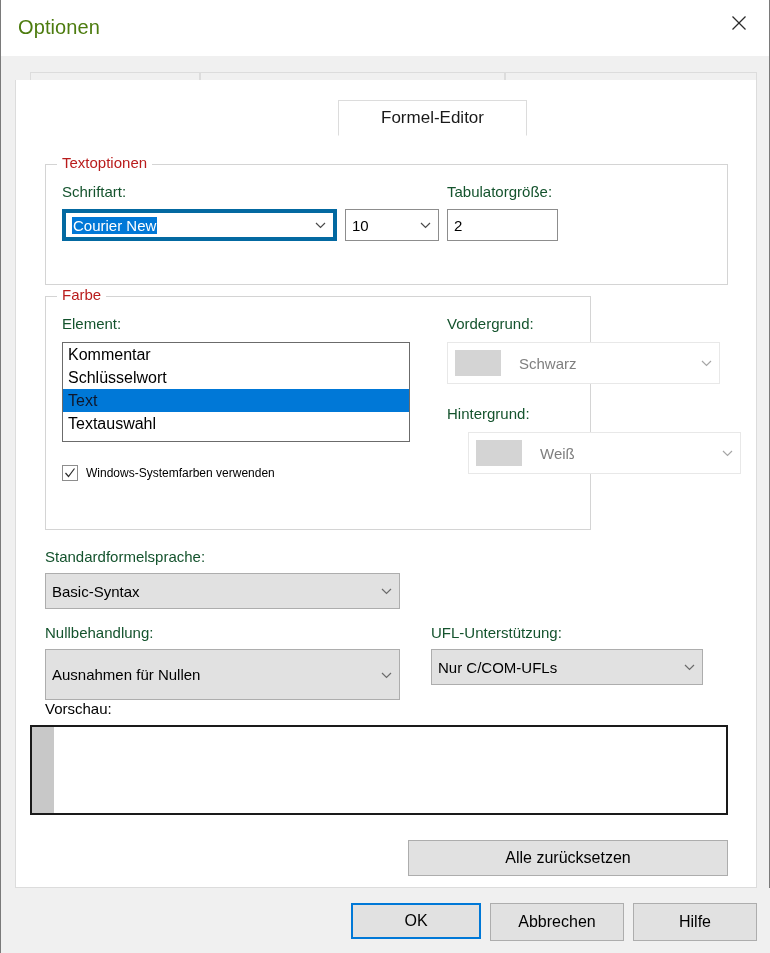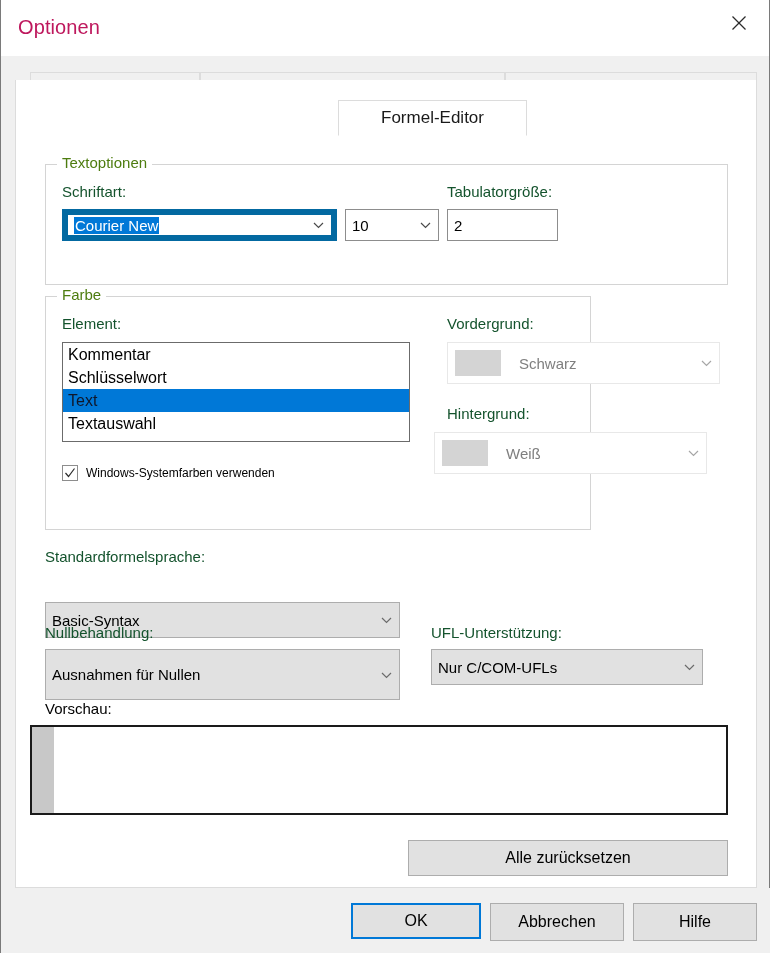--- a/index.html
+++ b/index.html
@@ -38,21 +38,21 @@
     width: 100%;
     height: 56px;
     background: #ffffff;
     box-sizing: border-box;
   }
   #title-text {
     position: absolute;
     left: 17px;
     top: 16px;
     font-size: 20px;
-    color: #be185d;
+    color: #4d7c0f;
     letter-spacing: 0.1px;
   }
   #close-button {
     position: absolute;
     right: 0px;
     top: 0px;
     width: 60px;
     height: 46px;
     display: flex;
     align-items: center;
@@ -125,21 +125,21 @@
     box-sizing: border-box;
     border: 1px solid #d4d4d4;
   }
   .group-legend {
     position: absolute;
     top: -11px;
     left: 11px;
     background: #ffffff;
     padding: 0 5px;
     font-size: 15px;
-    color: #4d7c0f;
+    color: #b91c1c;
     white-space: nowrap;
   }
 
   #group-textoptionen {
     left: 29px;
     top: 84px;
     width: 683px;
     height: 121px;
   }
   #group-farbe {
@@ -177,21 +177,21 @@
     overflow: hidden;
   }
   .combo .arrow {
     width: 26px;
     display: flex;
     align-items: center;
     justify-content: center;
     flex: none;
   }
   .combo.focused {
-    border: 6px solid #0369a1;
+    border: 4px solid #0369a1;
     gap: 32px;
   }
   .combo.gray {
     background: #e1e1e1;
     border: 1px solid #adadad;
   }
   .combo.disabled {
     background: #ffffff;
     border: 1px solid #e8e8e8;
   }
@@ -444,42 +444,42 @@
         <span class="swatch"></span>
         <span class="combo-text" style="padding-left:18px;">Schwarz</span>
         <span class="arrow">
           <svg width="11" height="8" viewBox="0 0 11 8">
               <polyline points="1,2 5.5,6.5 10,2" fill="none" stroke="#a6a6a6" stroke-width="1.2"></polyline>
             </svg>
         </span>
       </div>
 
       <span class="field-label" style="left:401px; top:108px;">Hintergrund:</span>
-      <div class="combo disabled" style="left:388px; top:135px; width:273px; height:42px;">
+      <div class="combo disabled" style="left:422px; top:135px; width:273px; height:42px;">
         <span class="swatch"></span>
         <span class="combo-text" style="padding-left:18px;">Weiß</span>
         <span class="arrow">
           <svg width="11" height="8" viewBox="0 0 11 8">
               <polyline points="1,2 5.5,6.5 10,2" fill="none" stroke="#a6a6a6" stroke-width="1.2"></polyline>
             </svg>
         </span>
       </div>
 
       <div id="checkbox-row">
         <span class="checkbox-box">
           <svg width="12" height="12" viewBox="0 0 12 12">
             <polyline points="1.5,6 4.5,9.5 10.5,1.5" fill="none" stroke="#2b2b2b" stroke-width="1.2"></polyline>
           </svg>
         </span>
         <span id="checkbox-label">Windows-Systemfarben verwenden</span>
       </div>
     </div>
 
     <span class="field-label" style="left:29px; top:468px;">Standardformelsprache:</span>
-    <div class="combo gray" style="left:29px; top:522px; width:355px; height:36px;gap:40px;">
+    <div class="combo gray" style="left:29px; top:493px; width:355px; height:36px;gap:40px;">
       <span class="combo-text">Basic-Syntax</span>
       <span class="arrow">
         <svg width="11" height="8" viewBox="0 0 11 8">
             <polyline points="1,2 5.5,6.5 10,2" fill="none" stroke="#6b6b6b" stroke-width="1.2"></polyline>
           </svg>
       </span>
     </div>
 
     <span class="field-label" style="left:29px; top:544px;">Nullbehandlung:</span>
     <div class="combo gray" style="left:29px; top:569px; width:355px; height:51px;">

